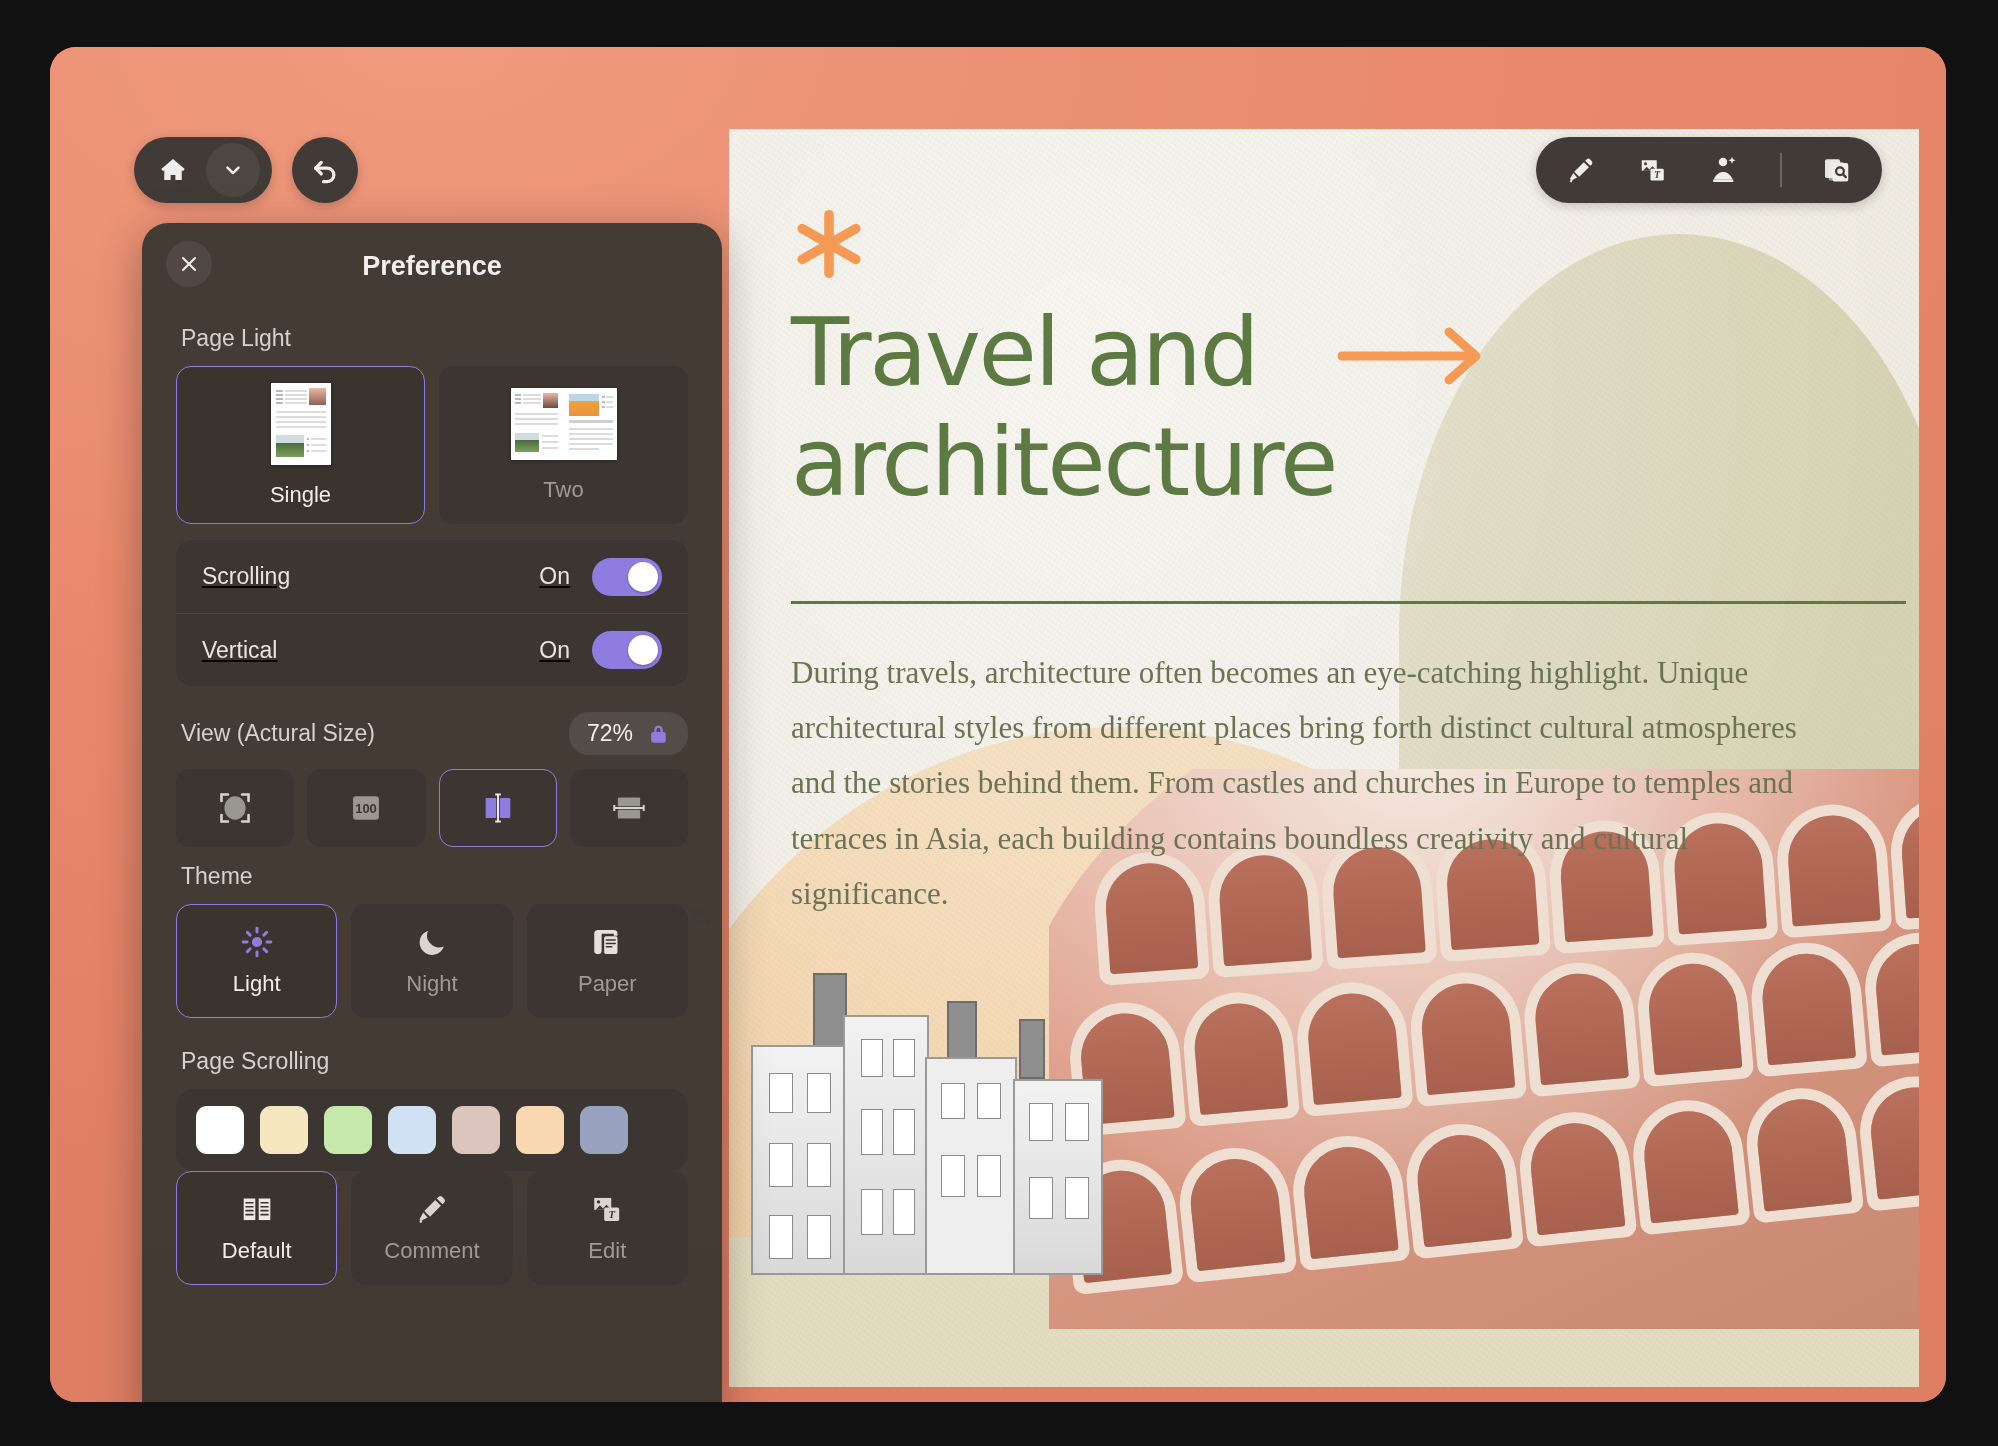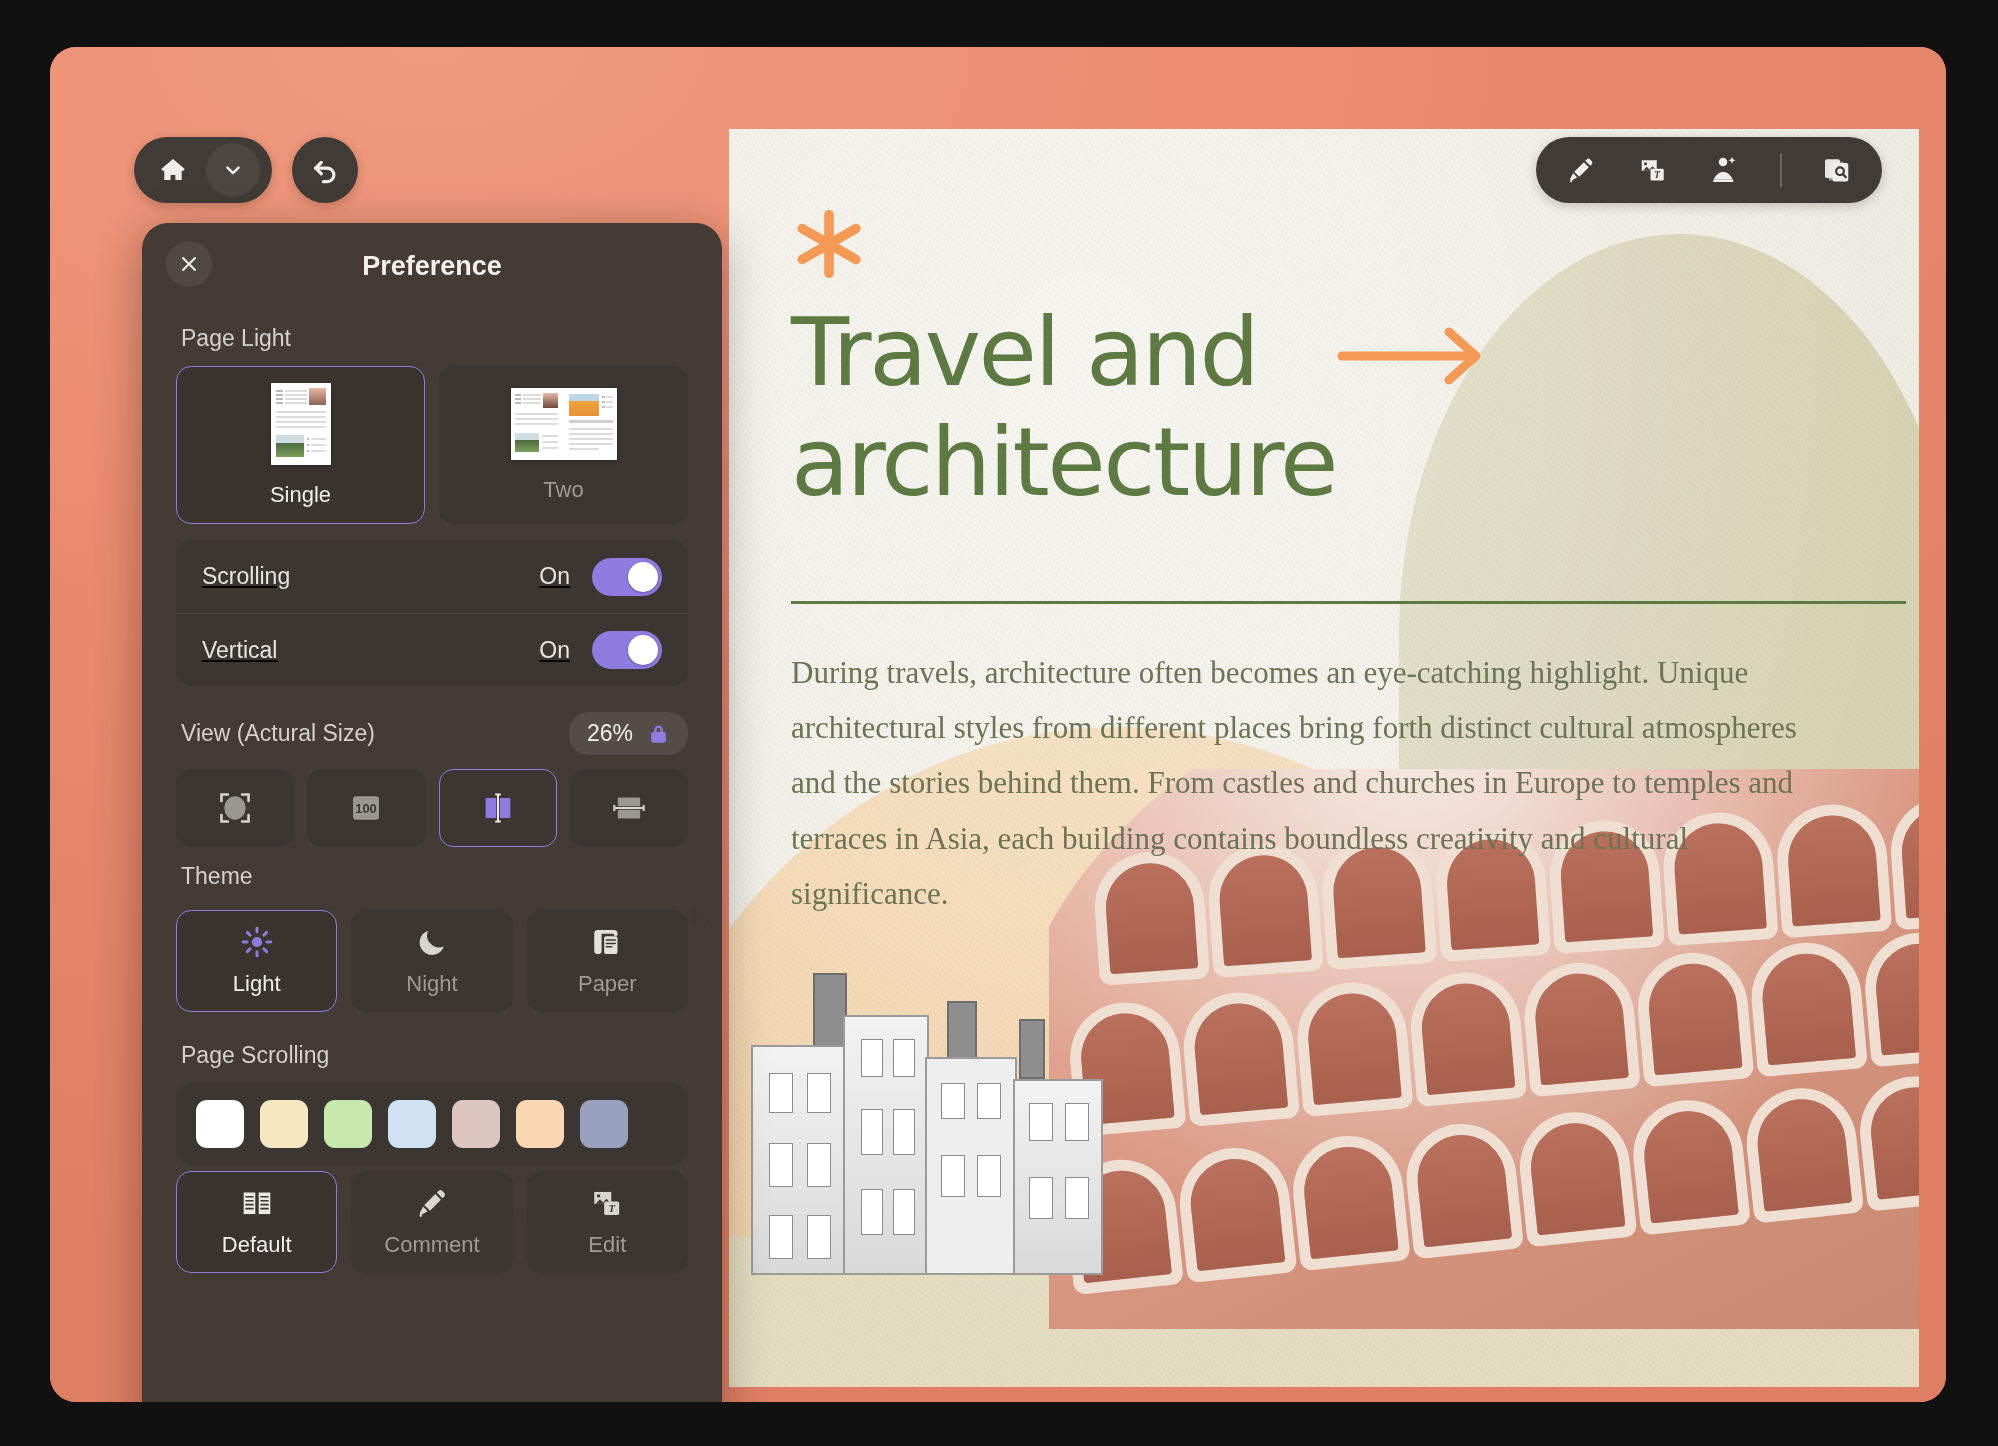--- a/index.html
+++ b/index.html
@@ -323,21 +323,21 @@
   .zoom-val { color: #f1efed; font-size: 23px; font-weight: 500; }
   .zoom-icons { display: flex; gap: 13px; }
   .zicon {
     flex: 1; height: 78px;
     background: #3b3632; border-radius: 14px;
     border: 1.5px solid transparent;
     display: flex; align-items: center; justify-content: center;
   }
   .zicon.sel { border-color: #8f7ce0; }
 
-  .theme-card, .mode-card { height: 102px; gap: 12px; margin-top: 6px; }
+  .theme-card, .mode-card { height: 114px; gap: 12px; }
 
   
   .swatch-bar {
     background: #3b3632;
     border-radius: 18px;
     padding: 17px 20px;
     display: flex; gap: 16px;
   }
   .swatch {
     width: 48px; height: 48px;
@@ -619,21 +619,21 @@
             <div class="tg-state">On</div>
             <div class="switch">
               <div class="knob"></div>
             </div>
           </div>
         </div>
 
         <div class="zoom-head">
           <div class="sec-label">View (Actural Size)</div>
           <div class="zoom-chip">
-            <span class="zoom-val">26%</span>
+            <span class="zoom-val">72%</span>
             <span style="display:flex;">
               <svg viewBox="0 0 24 24" width="23" height="23" fill="#8f7ce0">
                 <rect x="4.4" y="10.4" width="15.2" height="11.2" rx="2.2"></rect>
                 <path d="M7.6 10.6V8a4.4 4.4 0 0 1 8.8 0v2.6h-2.4V8a2 2 0 0 0-4 0v2.6z"></path>
               </svg>
             </span>
           </div>
         </div>
 
         <div class="zoom-icons">

